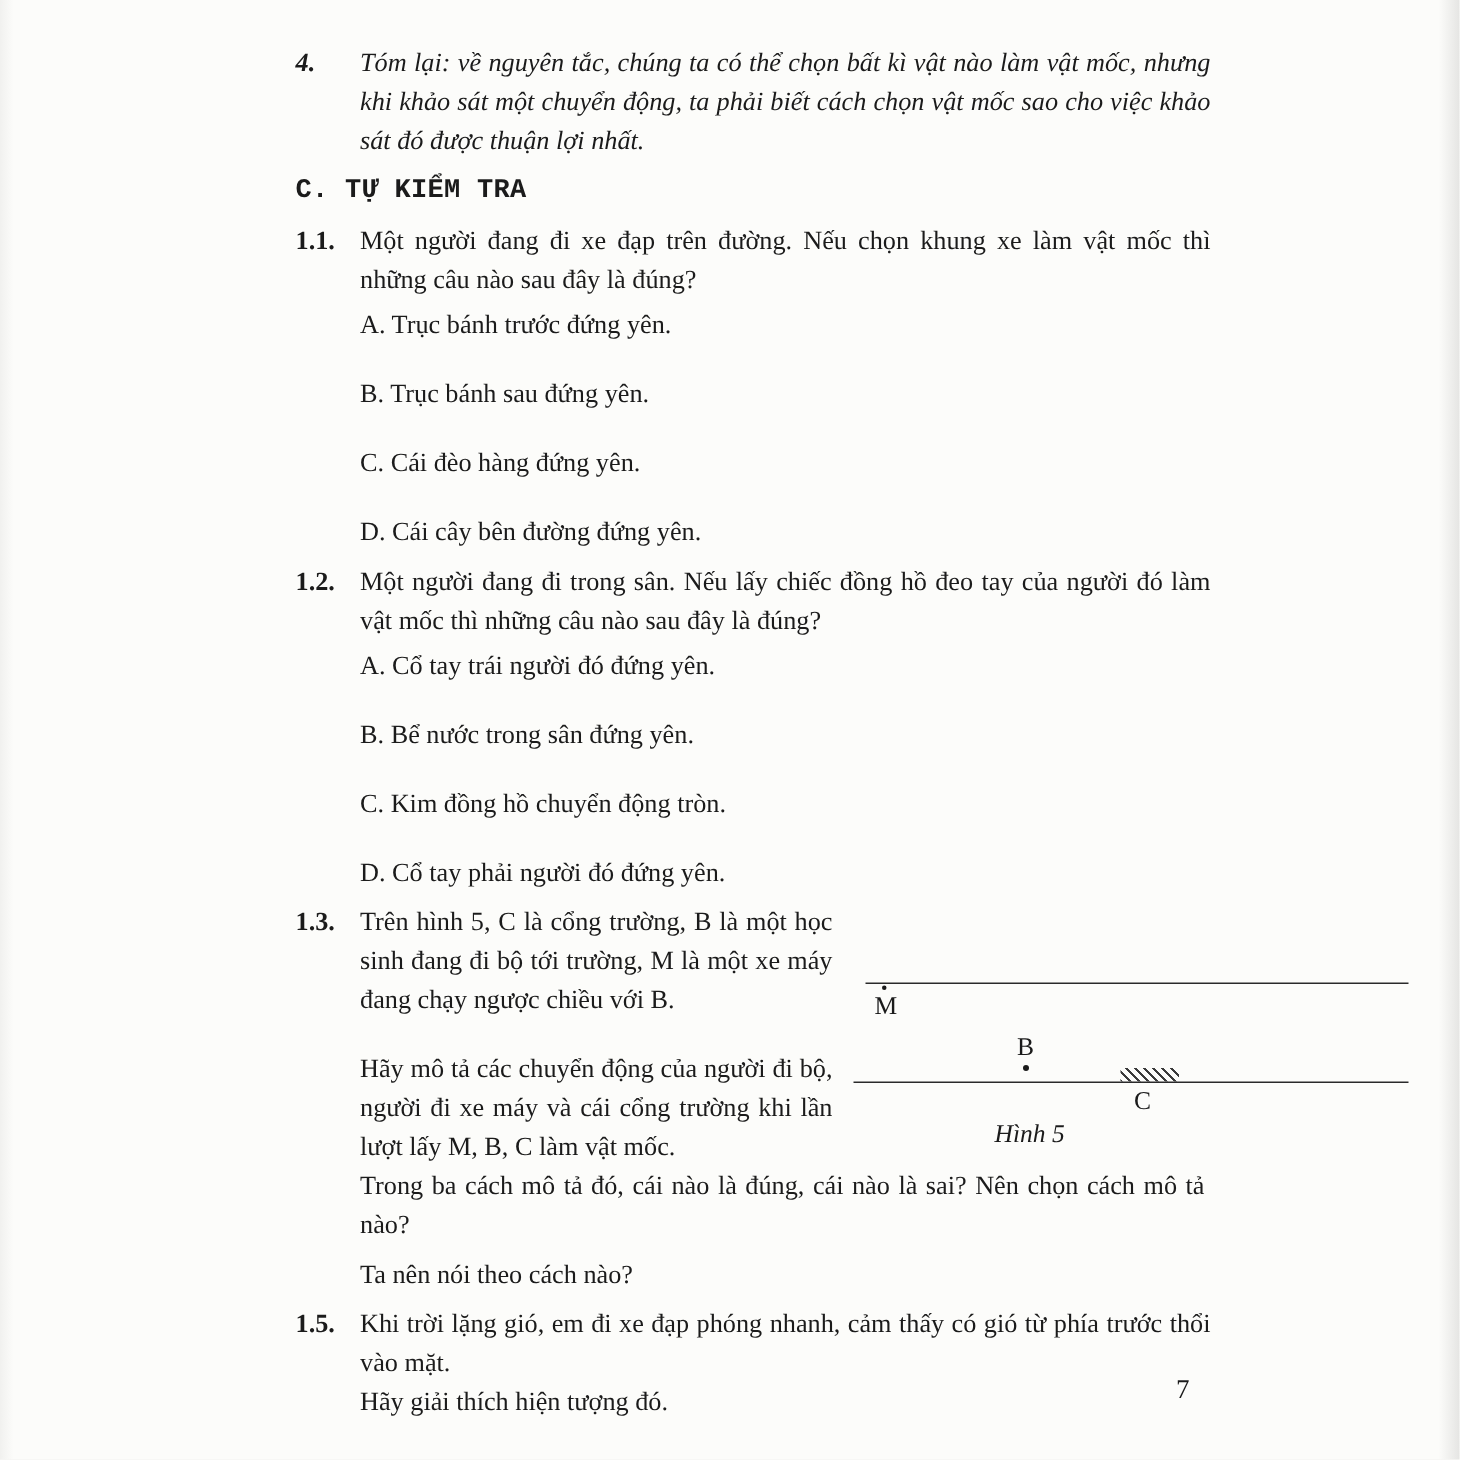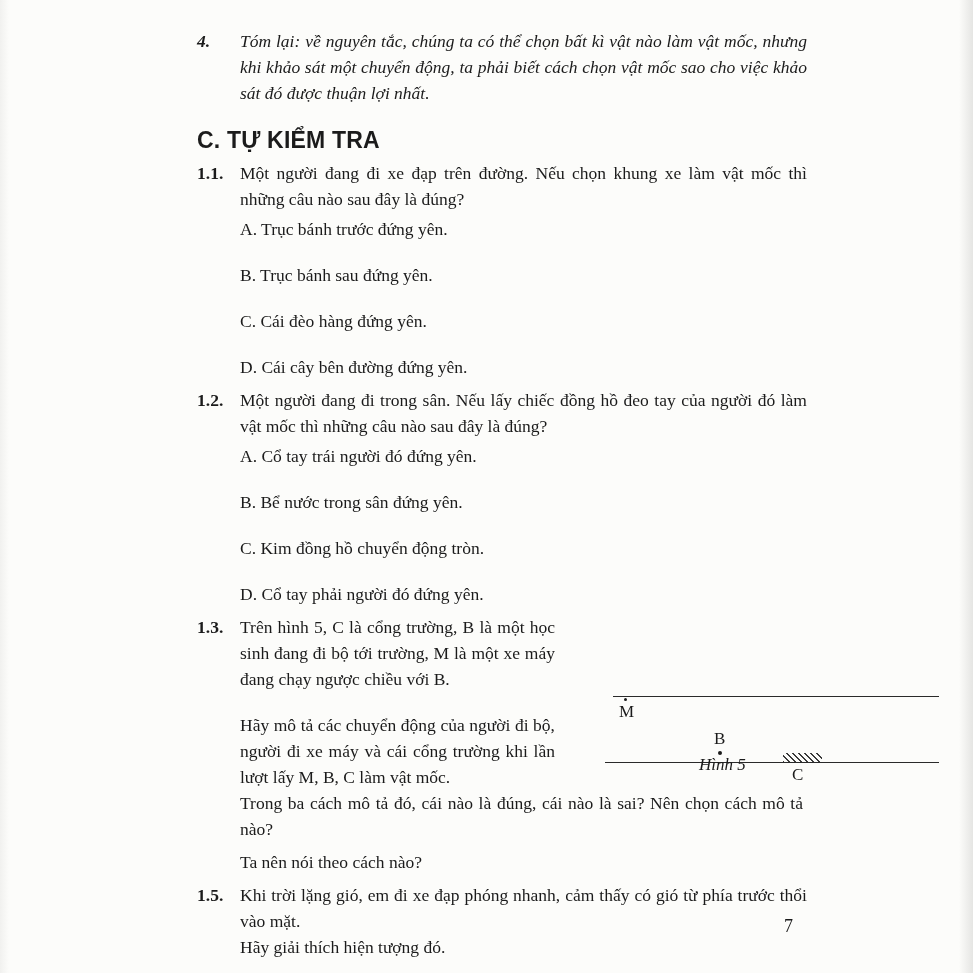--- a/index.html
+++ b/index.html
@@ -32,34 +32,34 @@
     top: 28px; left: 197px;
     width: 610px;
     font-size: 17.5px;
     line-height: 26px;
   }
   .hang { position: relative; padding-left: 43px; text-align: justify; }
   .num  { position: absolute; left: 0; top: 0; font-weight: bold; }
   .italic { font-style: italic; }
   .item4 .num { font-style: italic; }
   .heading {
-    font-family: Liberation Sans, sans-serif;
-    font-size: 23px;
+    font-family: Liberation Mono, monospace;
+    font-size: 18px;
     font-weight: bold;
     letter-spacing: 0.2px;
-    margin-top: 21px;
+    margin-top: 8px;
   }
   .question { margin-top: 7px; }
   .options { margin-top: 4px; padding-left: 43px; }
   .option + .option { margin-top: 20px; }
   .sub { margin-top: 0; padding-left: 43px; text-align: justify; }
 
   
   .q3 { width: 745px; }
-  .q3-row { display: flex; align-items: flex-end; gap: 36px; }
+  .q3-row { display: flex; align-items: center; }
   .q3-left { flex: 0 0 358px; width: 358px; }
   .q3-left .sub { margin-top: 20px; }
   .q3 .full { width: 606px; }
 
   .figure { position: relative; flex: 1; height: 106px; margin-left: 14px; margin-top: 14px; }
   .fig-line { position: absolute; height: 0; border-top: 1.6px solid #2a2a2a; }
   .fig-line.top { top: 12px; left: 8px; right: 3px; }
   .fig-line.bottom { top: 78px; left: 0; right: 3px; }
   .fig-label { position: absolute; font-size: 17px; line-height: 18px; }
   .fig-m { top: 19px; left: 14px; }
@@ -70,21 +70,21 @@
   .fig-b { top: 46px; left: 109px; }
   .fig-b::after {
     content: ""; position: absolute; top: 21px; left: 4px;
     width: 4.2px; height: 4.2px; border-radius: 50%; background: #1b1b1b;
   }
   .fig-gate {
     position: absolute; top: 69px; left: 178px; width: 39px; height: 9px;
     background: repeating-linear-gradient(45deg, #3a3a3a 0 1.4px, transparent 1.4px 4.2px);
   }
   .fig-c { top: 82px; left: 187px; }
-  .fig-caption { position: absolute; top: 68px; left: 94px; font-style: italic; font-size: 17px; }
+  .fig-caption { position: absolute; top: 100px; left: 94px; font-style: italic; font-size: 17px; }
 
   .page-number { position: absolute; left: 784px; top: 916px; font-size: 18px; }
 </style>
 </head>
 <body>
 
 <div class="page">
   <div class="content">
 
     <div class="hang item4">

